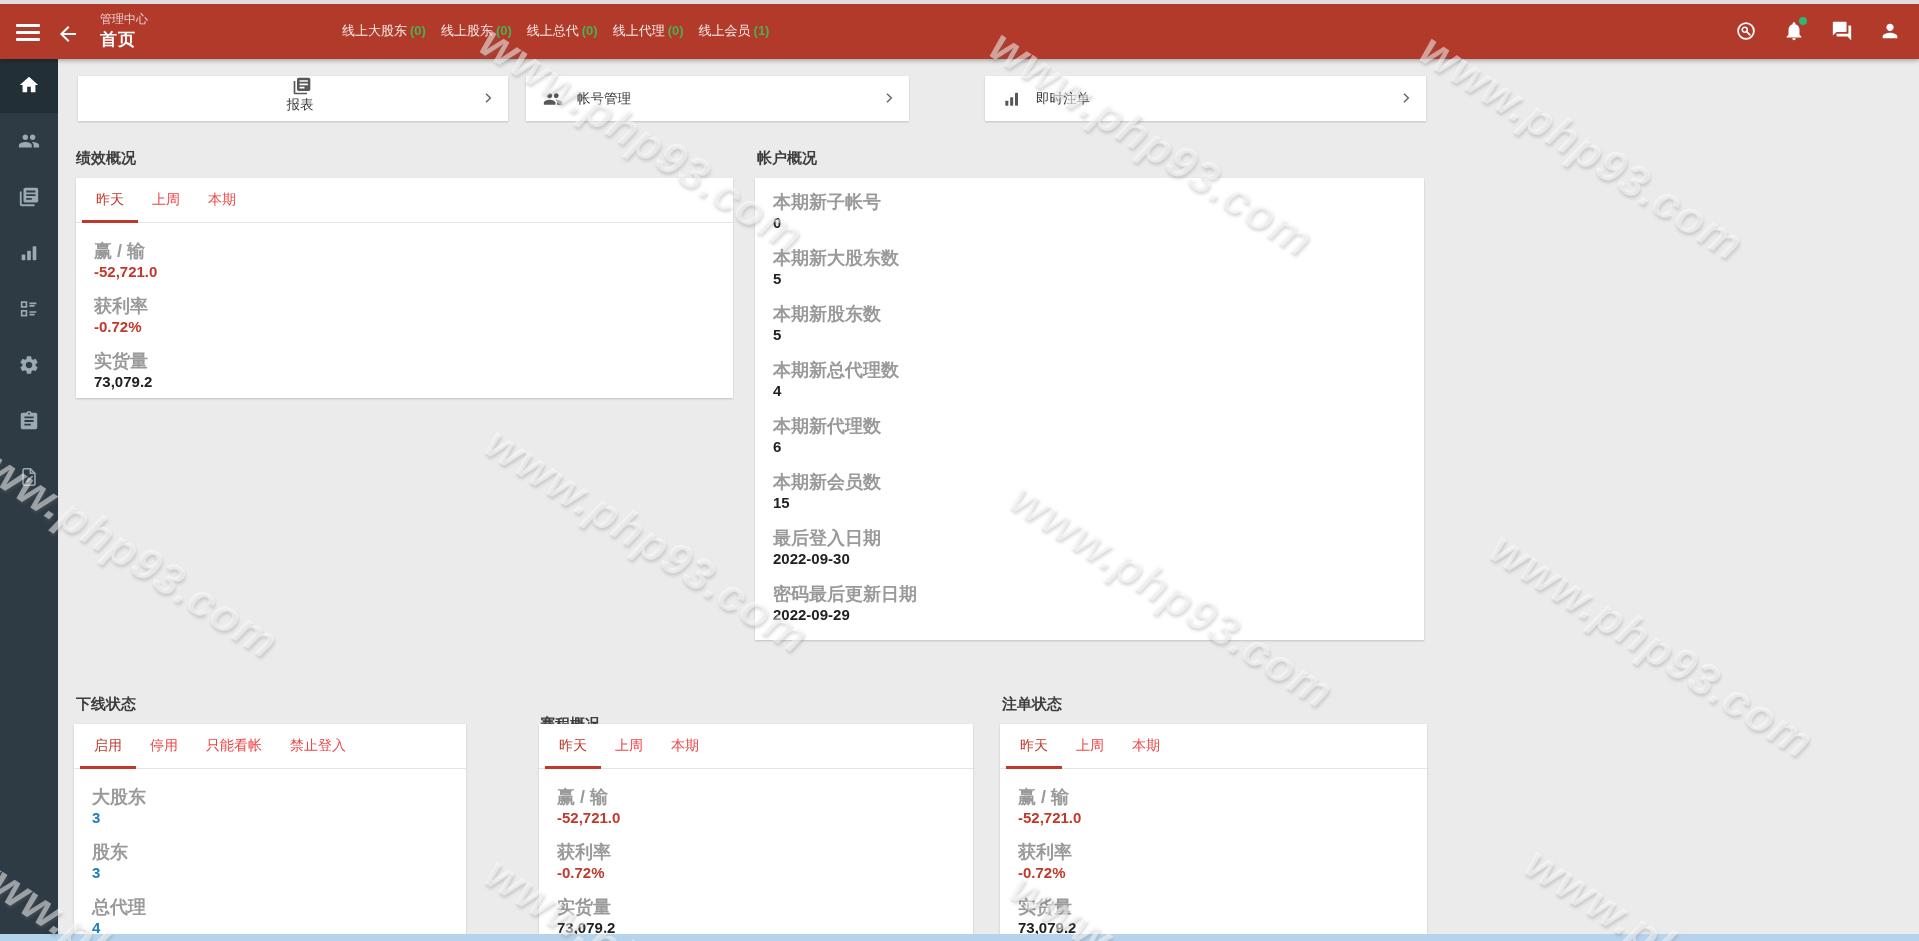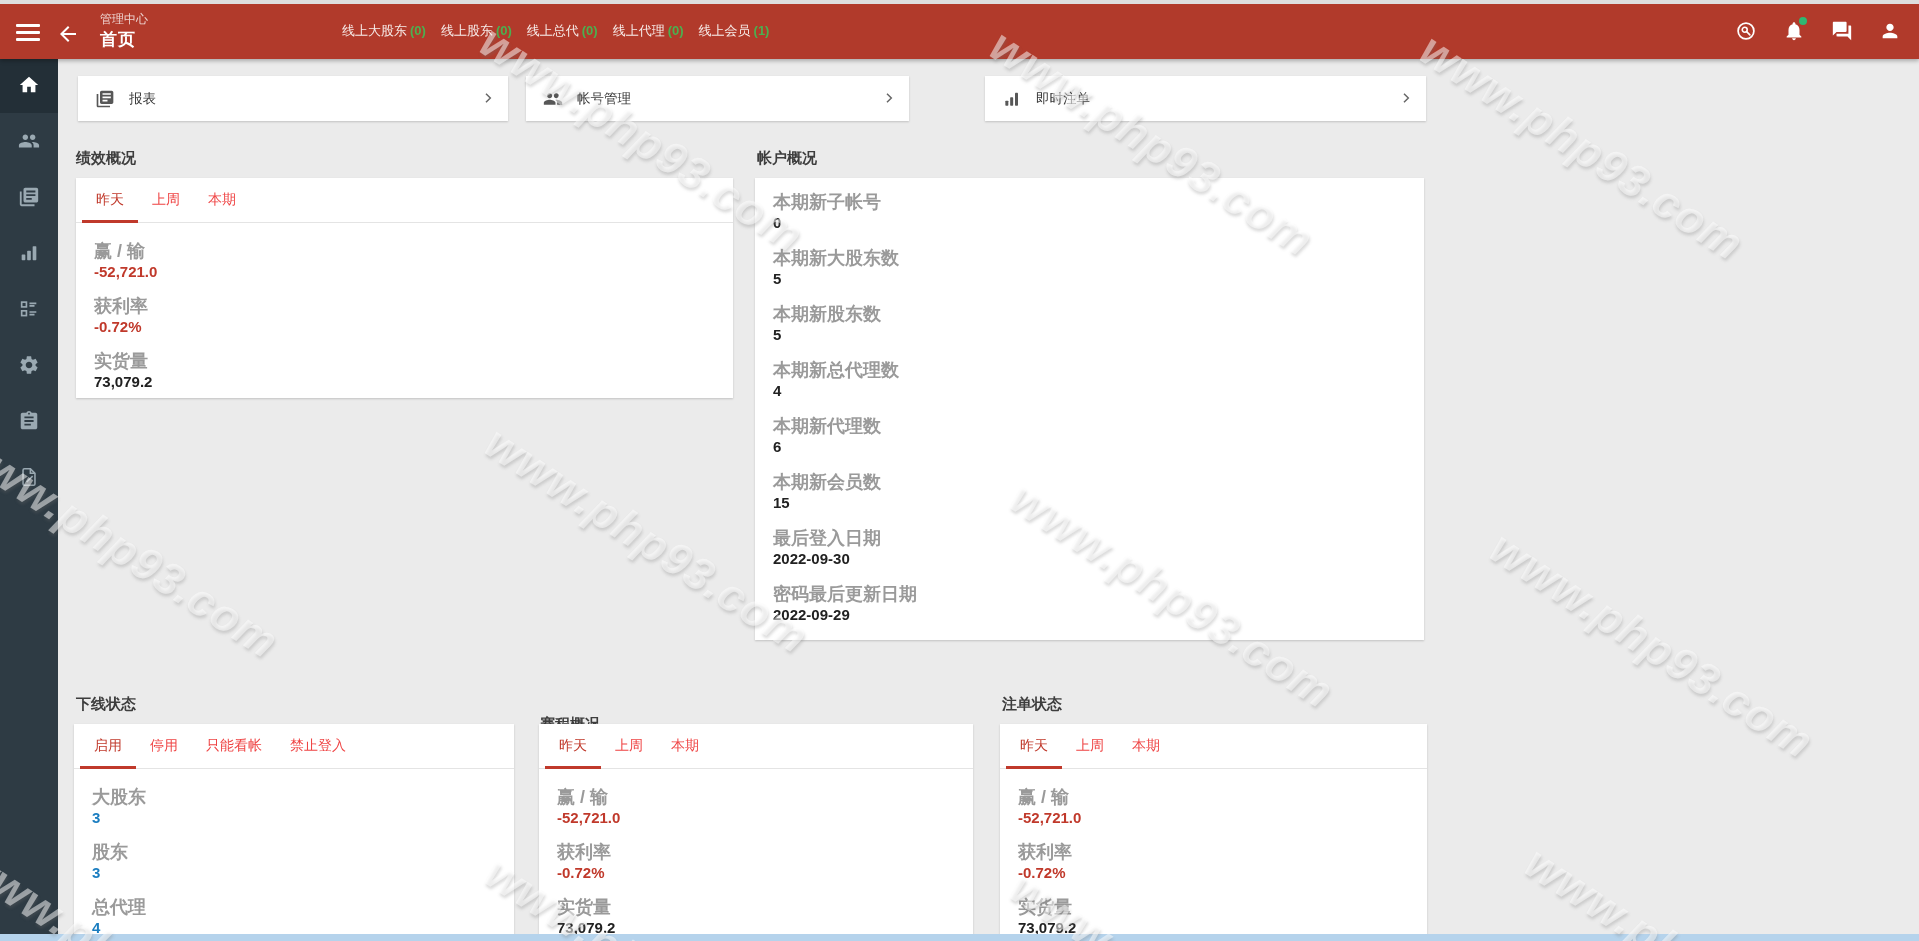--- a/index.html
+++ b/index.html
@@ -171,21 +171,21 @@
   </div>
   <div class="side-item">
     <svg viewBox="0 0 24 24" fill="none" stroke="currentColor" stroke-width="1.7">
       <path d="M13.5 3H7C6.2 3 5.5 3.7 5.5 4.5v15c0 .8.7 1.5 1.5 1.5h10c.8 0 1.5-.7 1.5-1.5V8L13.5 3z"></path>
       <path d="M13.5 3v5h5"></path>
       <path d="M9.5 17.5l6.5-6.5"></path>
     </svg>
   </div>
 </div>
 
-<div class="qcard" style="left:78px; width:430px;">
+<div class="qcard" style="left:78px; width:430px;flex-direction:column;">
   <span class="q-icon">
     <svg viewBox="0 0 24 24">
         <path fill="currentColor" d="M4 6H2v14c0 1.1.9 2 2 2h14v-2H4V6zm16-4H8c-1.1 0-2 .9-2 2v12c0 1.1.9 2 2 2h12c1.1 0 2-.9 2-2V4c0-1.1-.9-2-2-2zm-1 9H9V9h10v2zm-4 4H9v-2h6v2zm4-8H9V5h10v2z"></path>
       </svg>
   </span>
   <span class="q-label">报表</span>
   <span class="q-chevron">
     <svg viewBox="0 0 24 24" fill="none" stroke="currentColor" stroke-width="2.2">
         <path d="M9 5.5l6.5 6.5L9 18.5"></path>
       </svg>
@@ -275,21 +275,21 @@
       <div class="stat-value val-dark">2022-09-30</div>
     </div>
     <div class="stat acct">
       <div class="stat-label">密码最后更新日期</div>
       <div class="stat-value val-dark">2022-09-29</div>
     </div>
   </div>
 </div>
 
 <div class="section-title" style="left:76px; top:695px;">下线状态</div>
-<div class="panel" style="left:74px; top:724px; width:440px; height:210px;">
+<div class="panel" style="left:74px; top:724px; width:392px; height:210px;">
   <div class="tabs">
     <div class="tab active">启用</div>
     <div class="tab">停用</div>
     <div class="tab">只能看帐</div>
     <div class="tab">禁止登入</div>
   </div>
   <div class="stats">
     <div class="stat">
       <div class="stat-label">大股东</div>
       <div class="stat-value val-blue">3</div>

